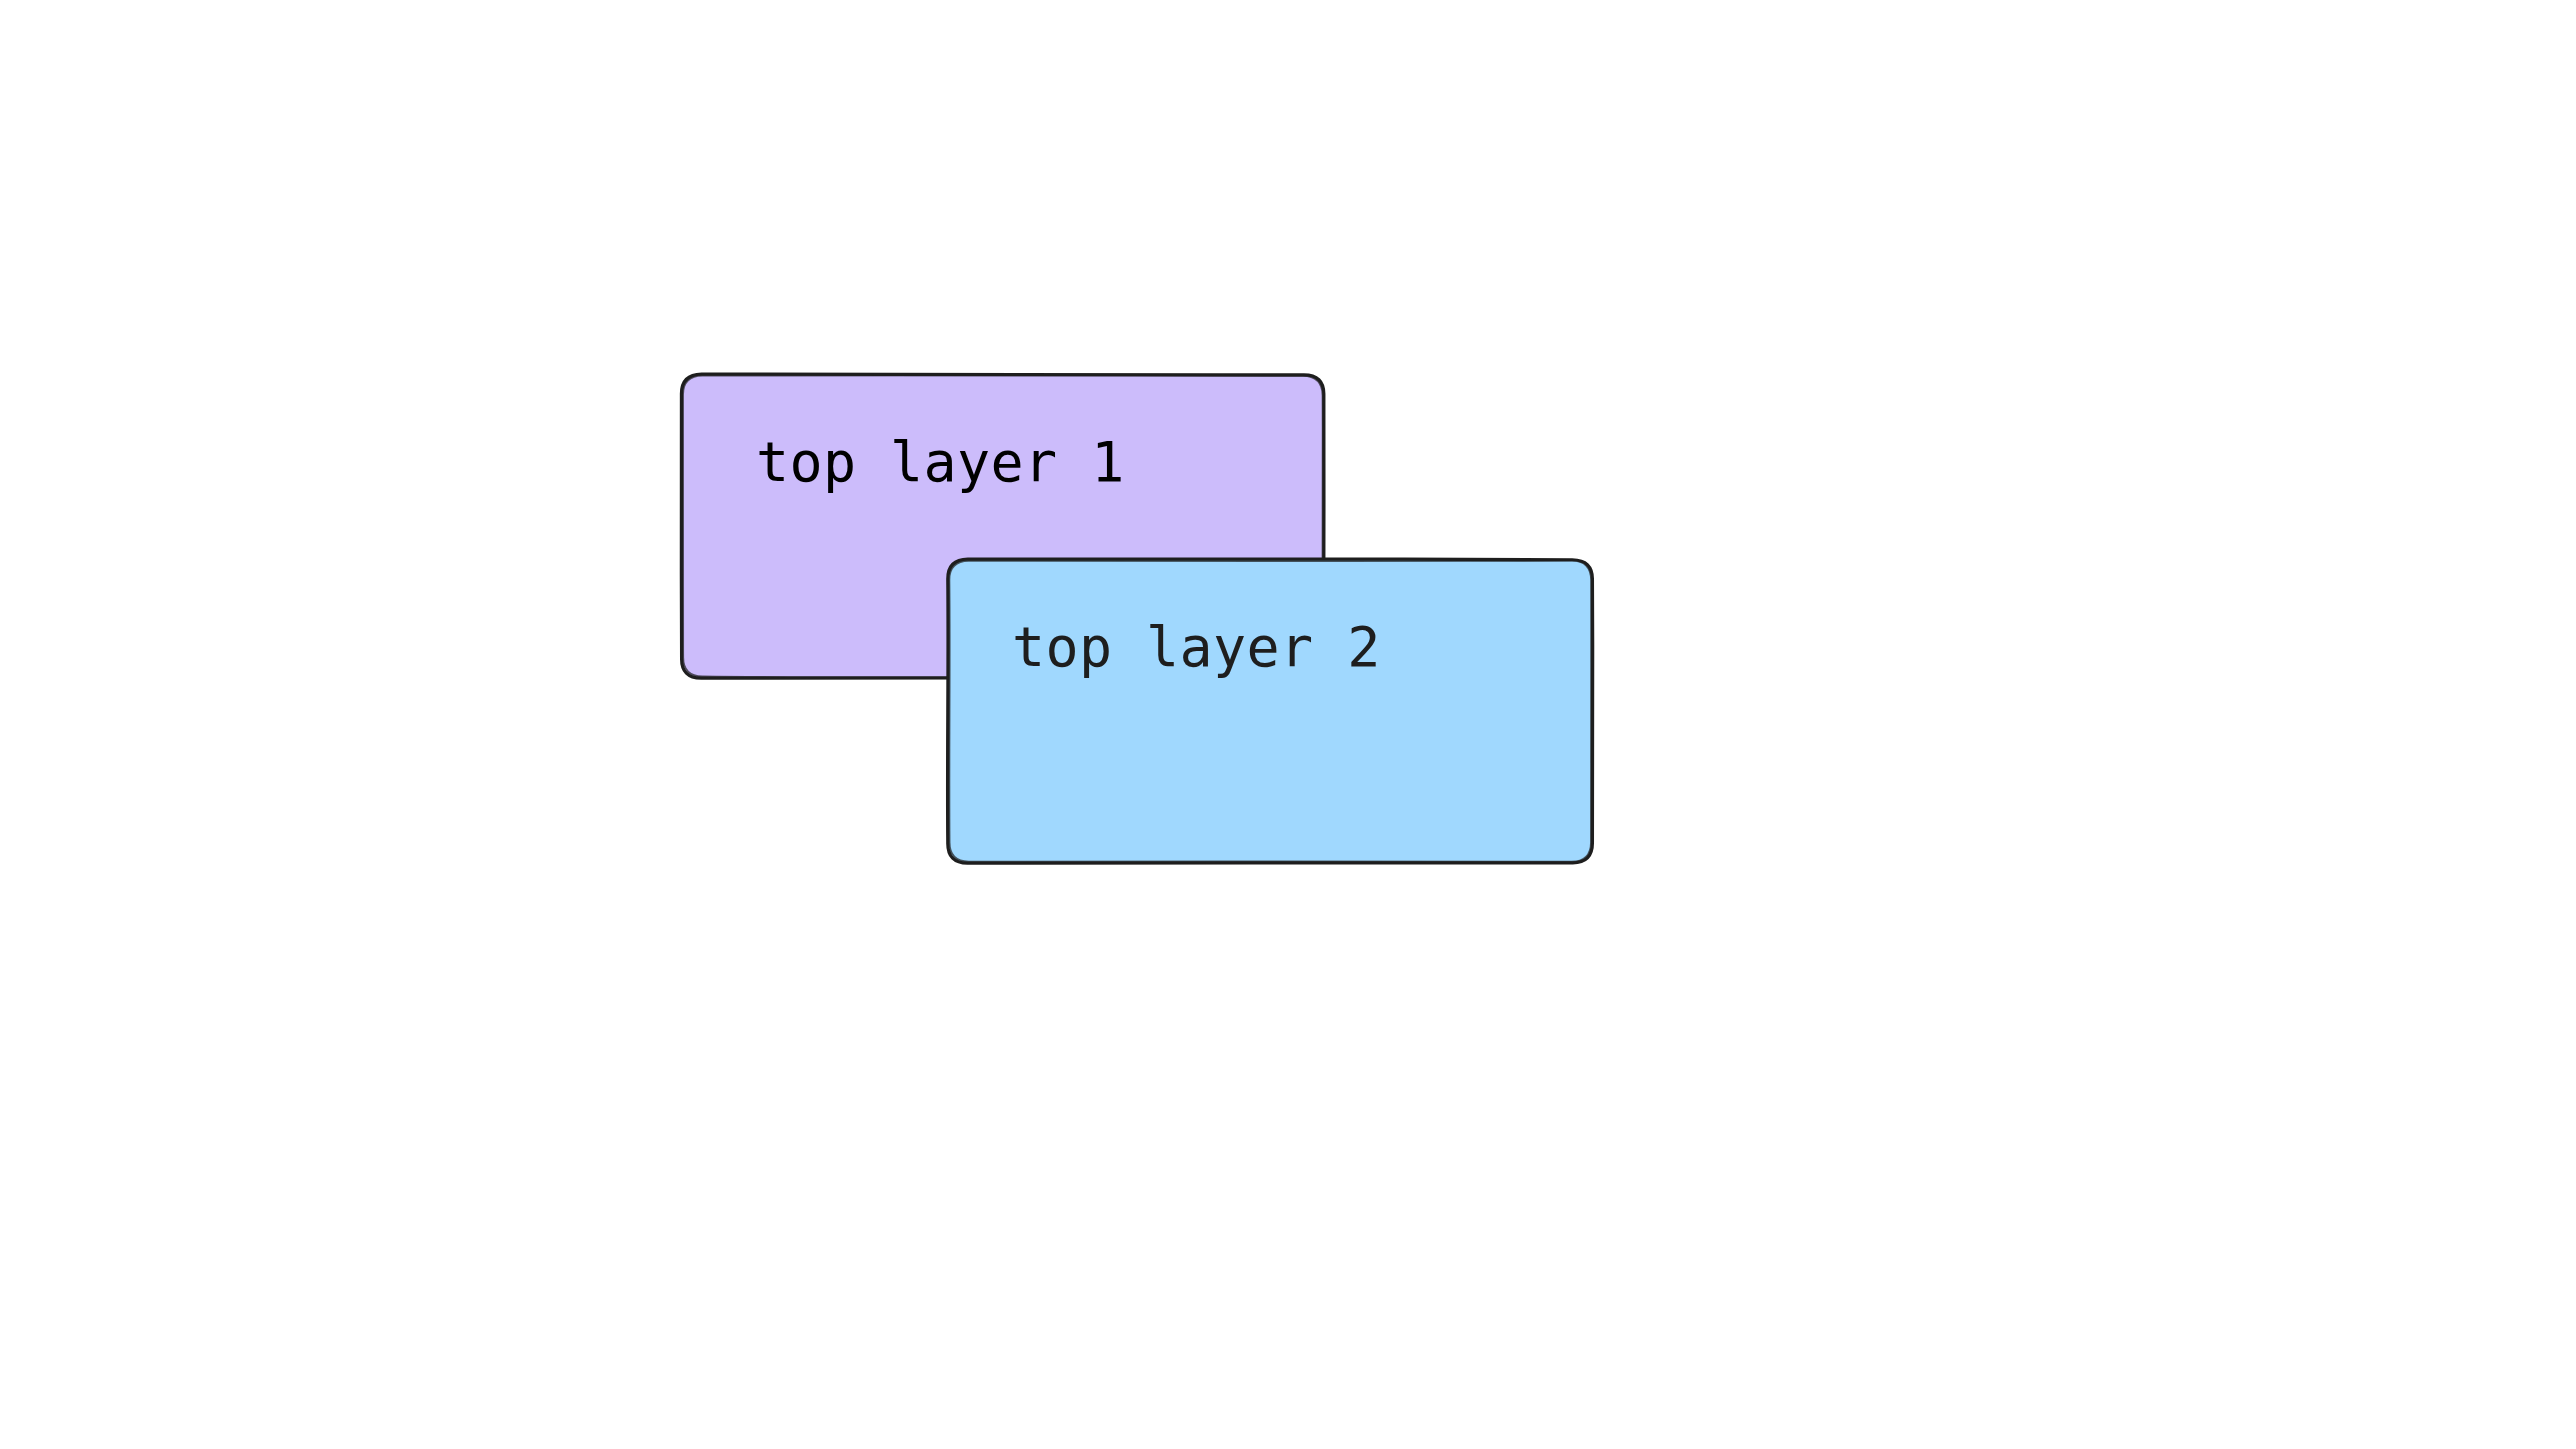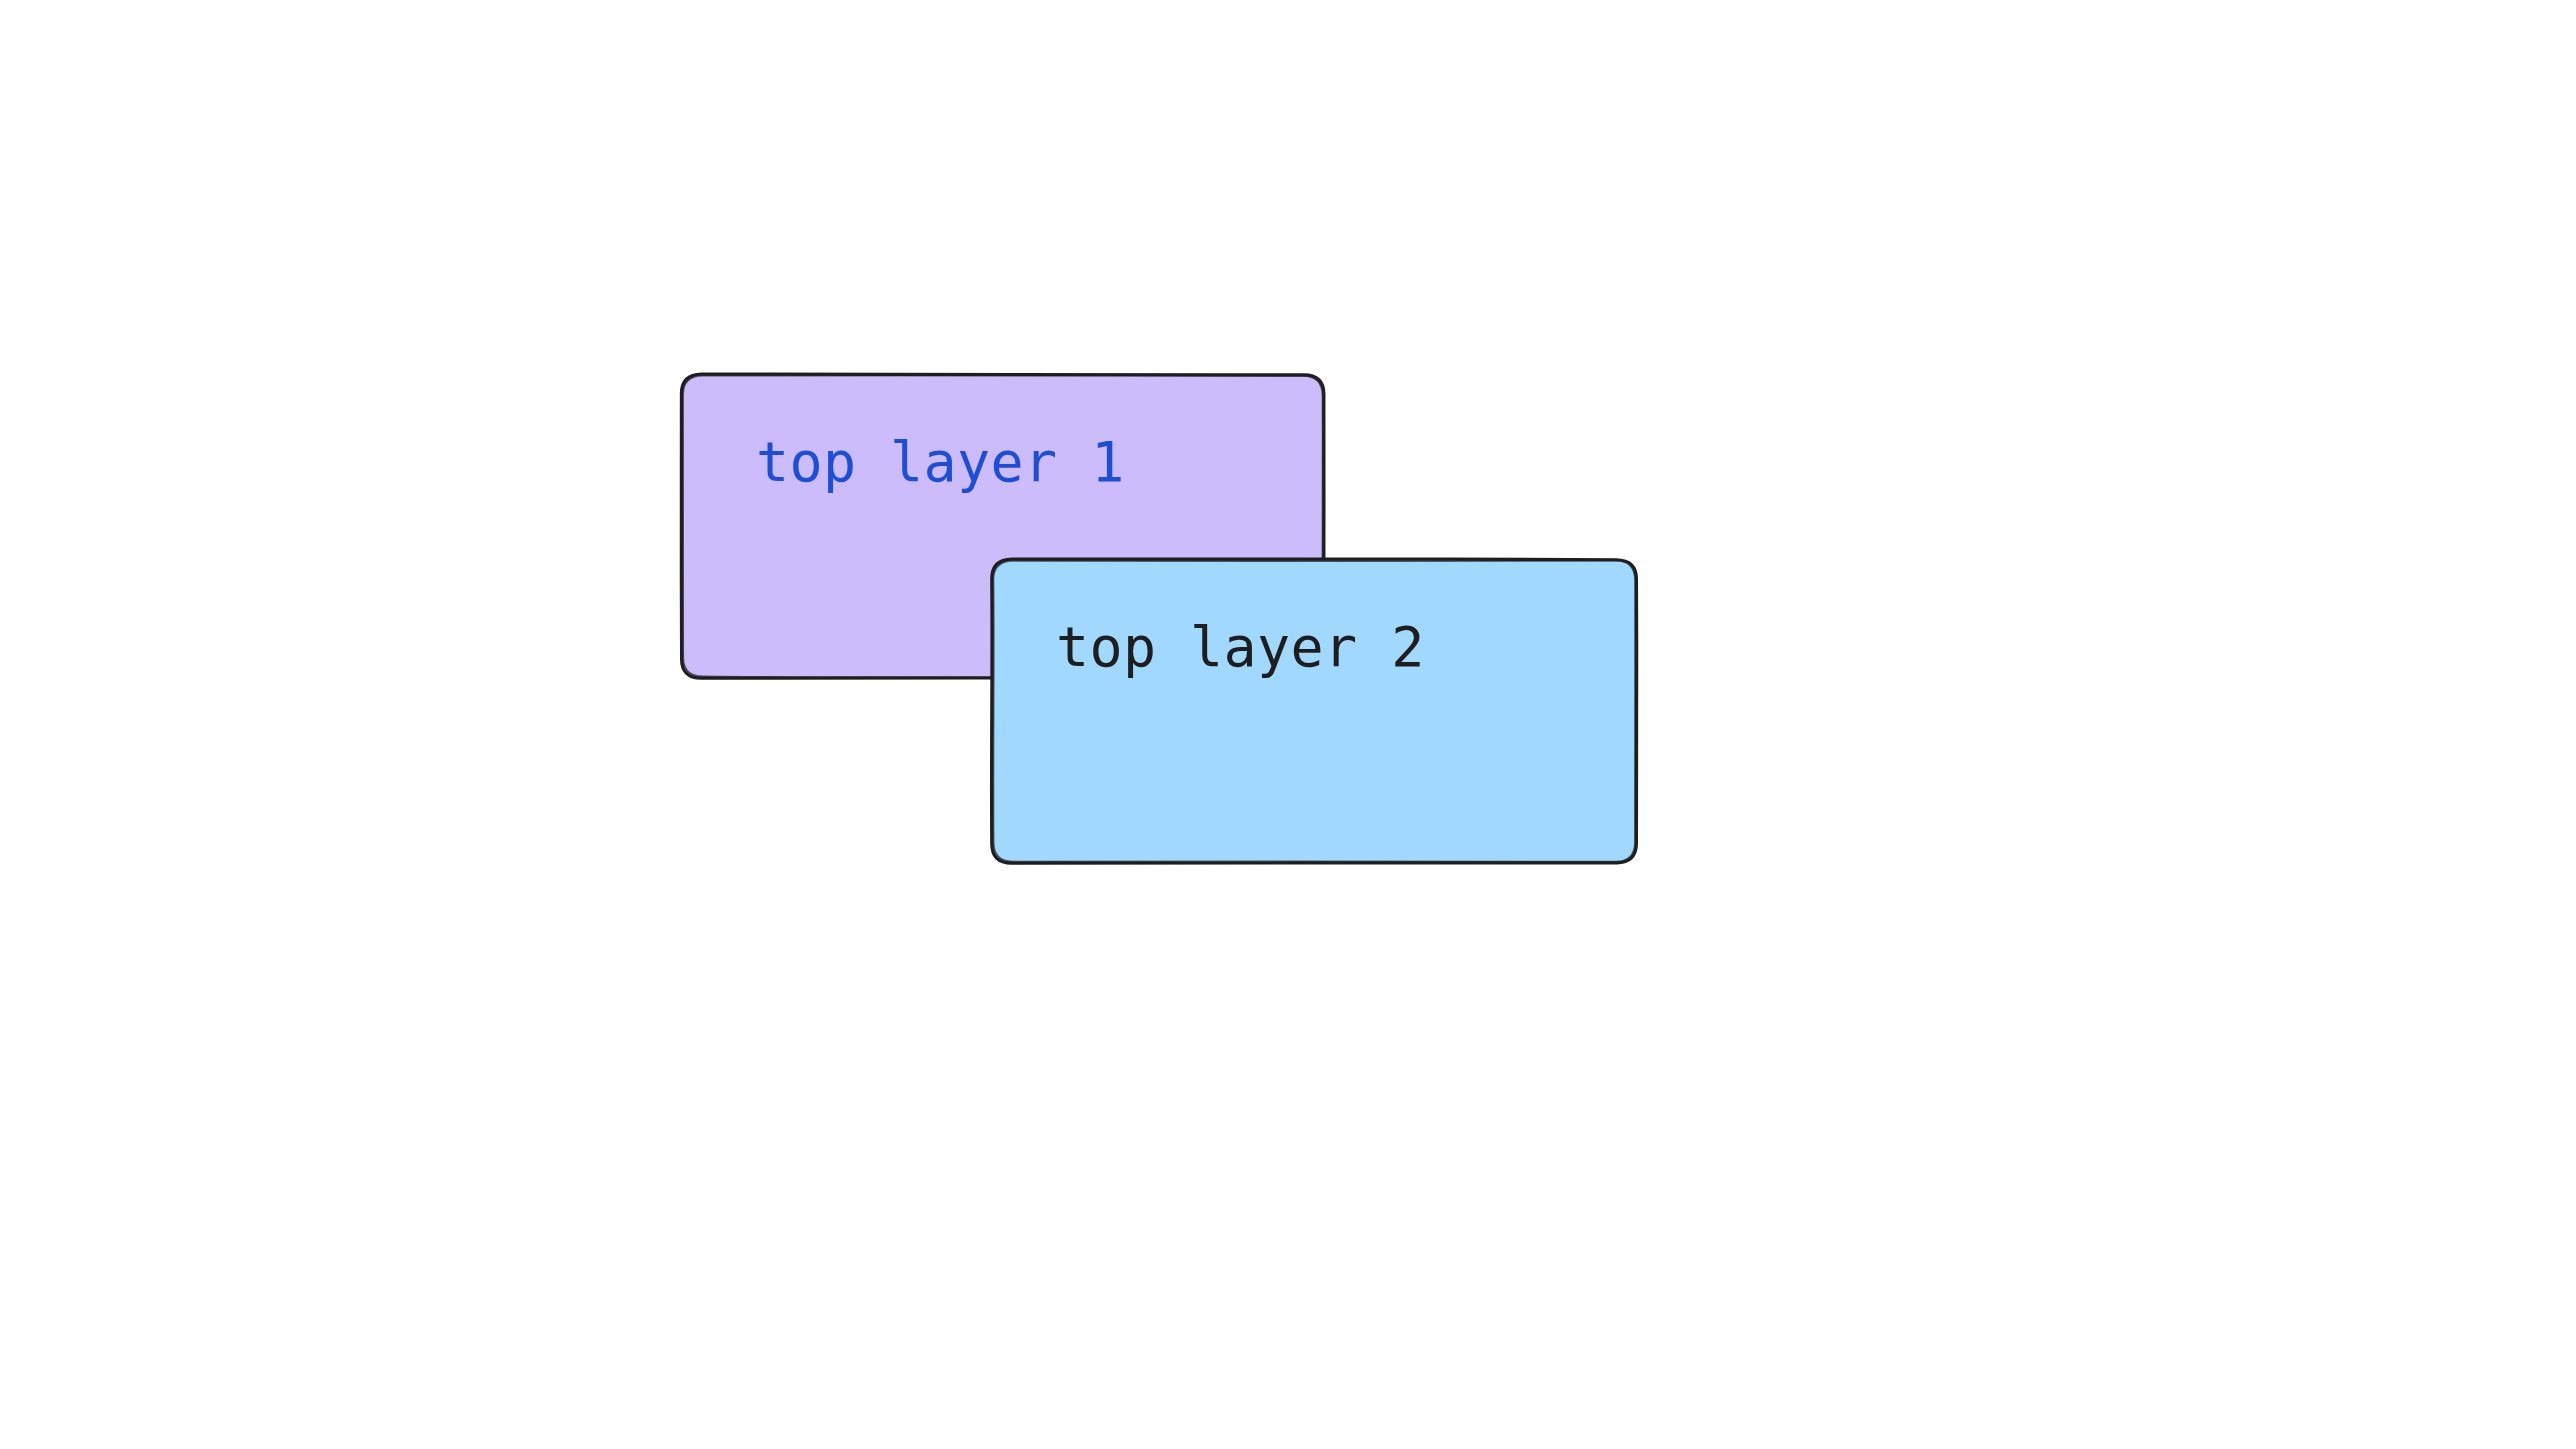--- a/index.html
+++ b/index.html
@@ -104,24 +104,24 @@
       <path id="p1-stroke-b" d="M 34 9.6
                C 220 10.8, 520 7.6, 780 9.8
                Q 804.4 10.2 804.6 34
                C 805.2 150, 803.8 270, 804.4 359
                Q 804.6 383.6 780 383.4
                C 580 382.6, 260 386.0, 34 383.2
                Q 10.0 383.0 10.2 359
                C 9.4 240, 11.0 120, 10.0 33.5
                Q 9.8 10.0 34 9.6 Z" fill="none" stroke="#1e1e1e" stroke-width="2.2" stroke-linecap="round" stroke-linejoin="round" opacity="0.72"></path>
     </svg>
-    <div class="shape-label" style="font-size: 55px; color: #1d4ed8;">top layer 1</div>
+    <div class="shape-label" style="font-size: 55px; color: #000000;">top layer 1</div>
   </div>
 
-  <div class="shape" id="rect-top-layer-2" style="left: 985px; top: 553px; z-index: 2;">
+  <div class="shape" id="rect-top-layer-2" style="left: 941px; top: 553px; z-index: 2;">
     <svg width="671" height="330" viewBox="0 0 833 410">
       <path id="p2-fill" d="M 32 8
                L 785 8
                Q 809 8 809 32
                L 809 361
                Q 809 385 785 385
                L 32 385
                Q 8 385 8 361
                L 8 32
                Q 8 8 32 8 Z" fill="#a0d8fe" stroke="none"></path>

